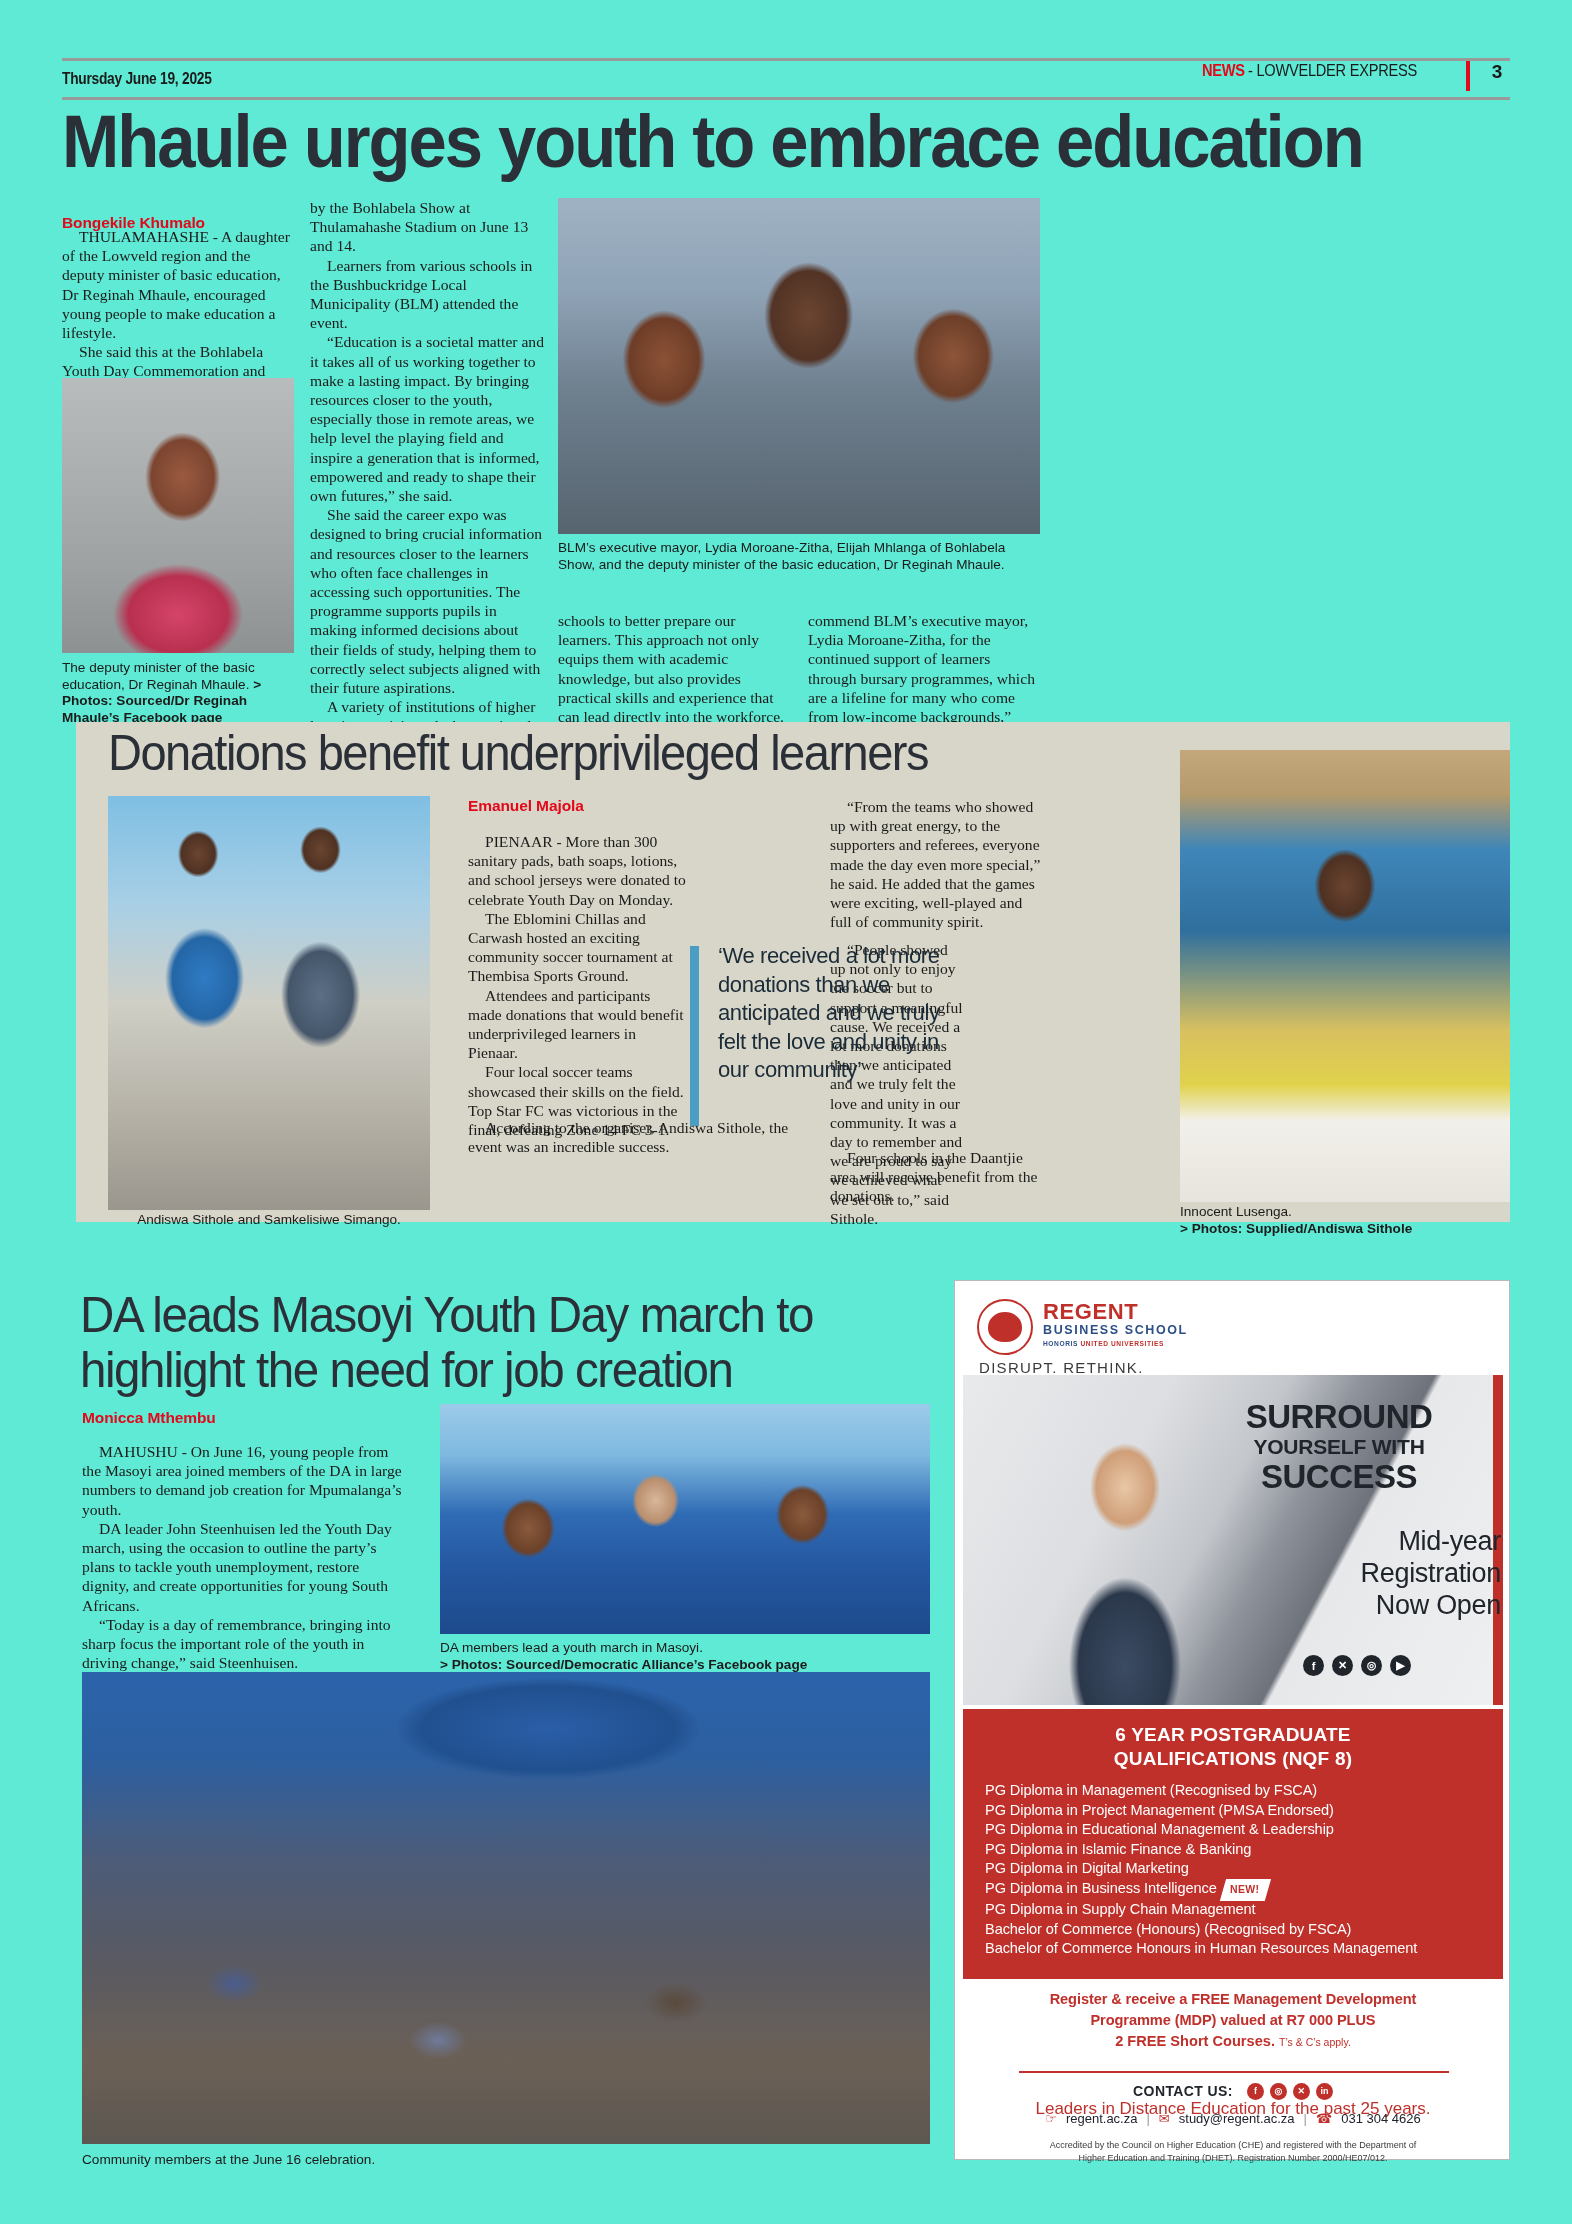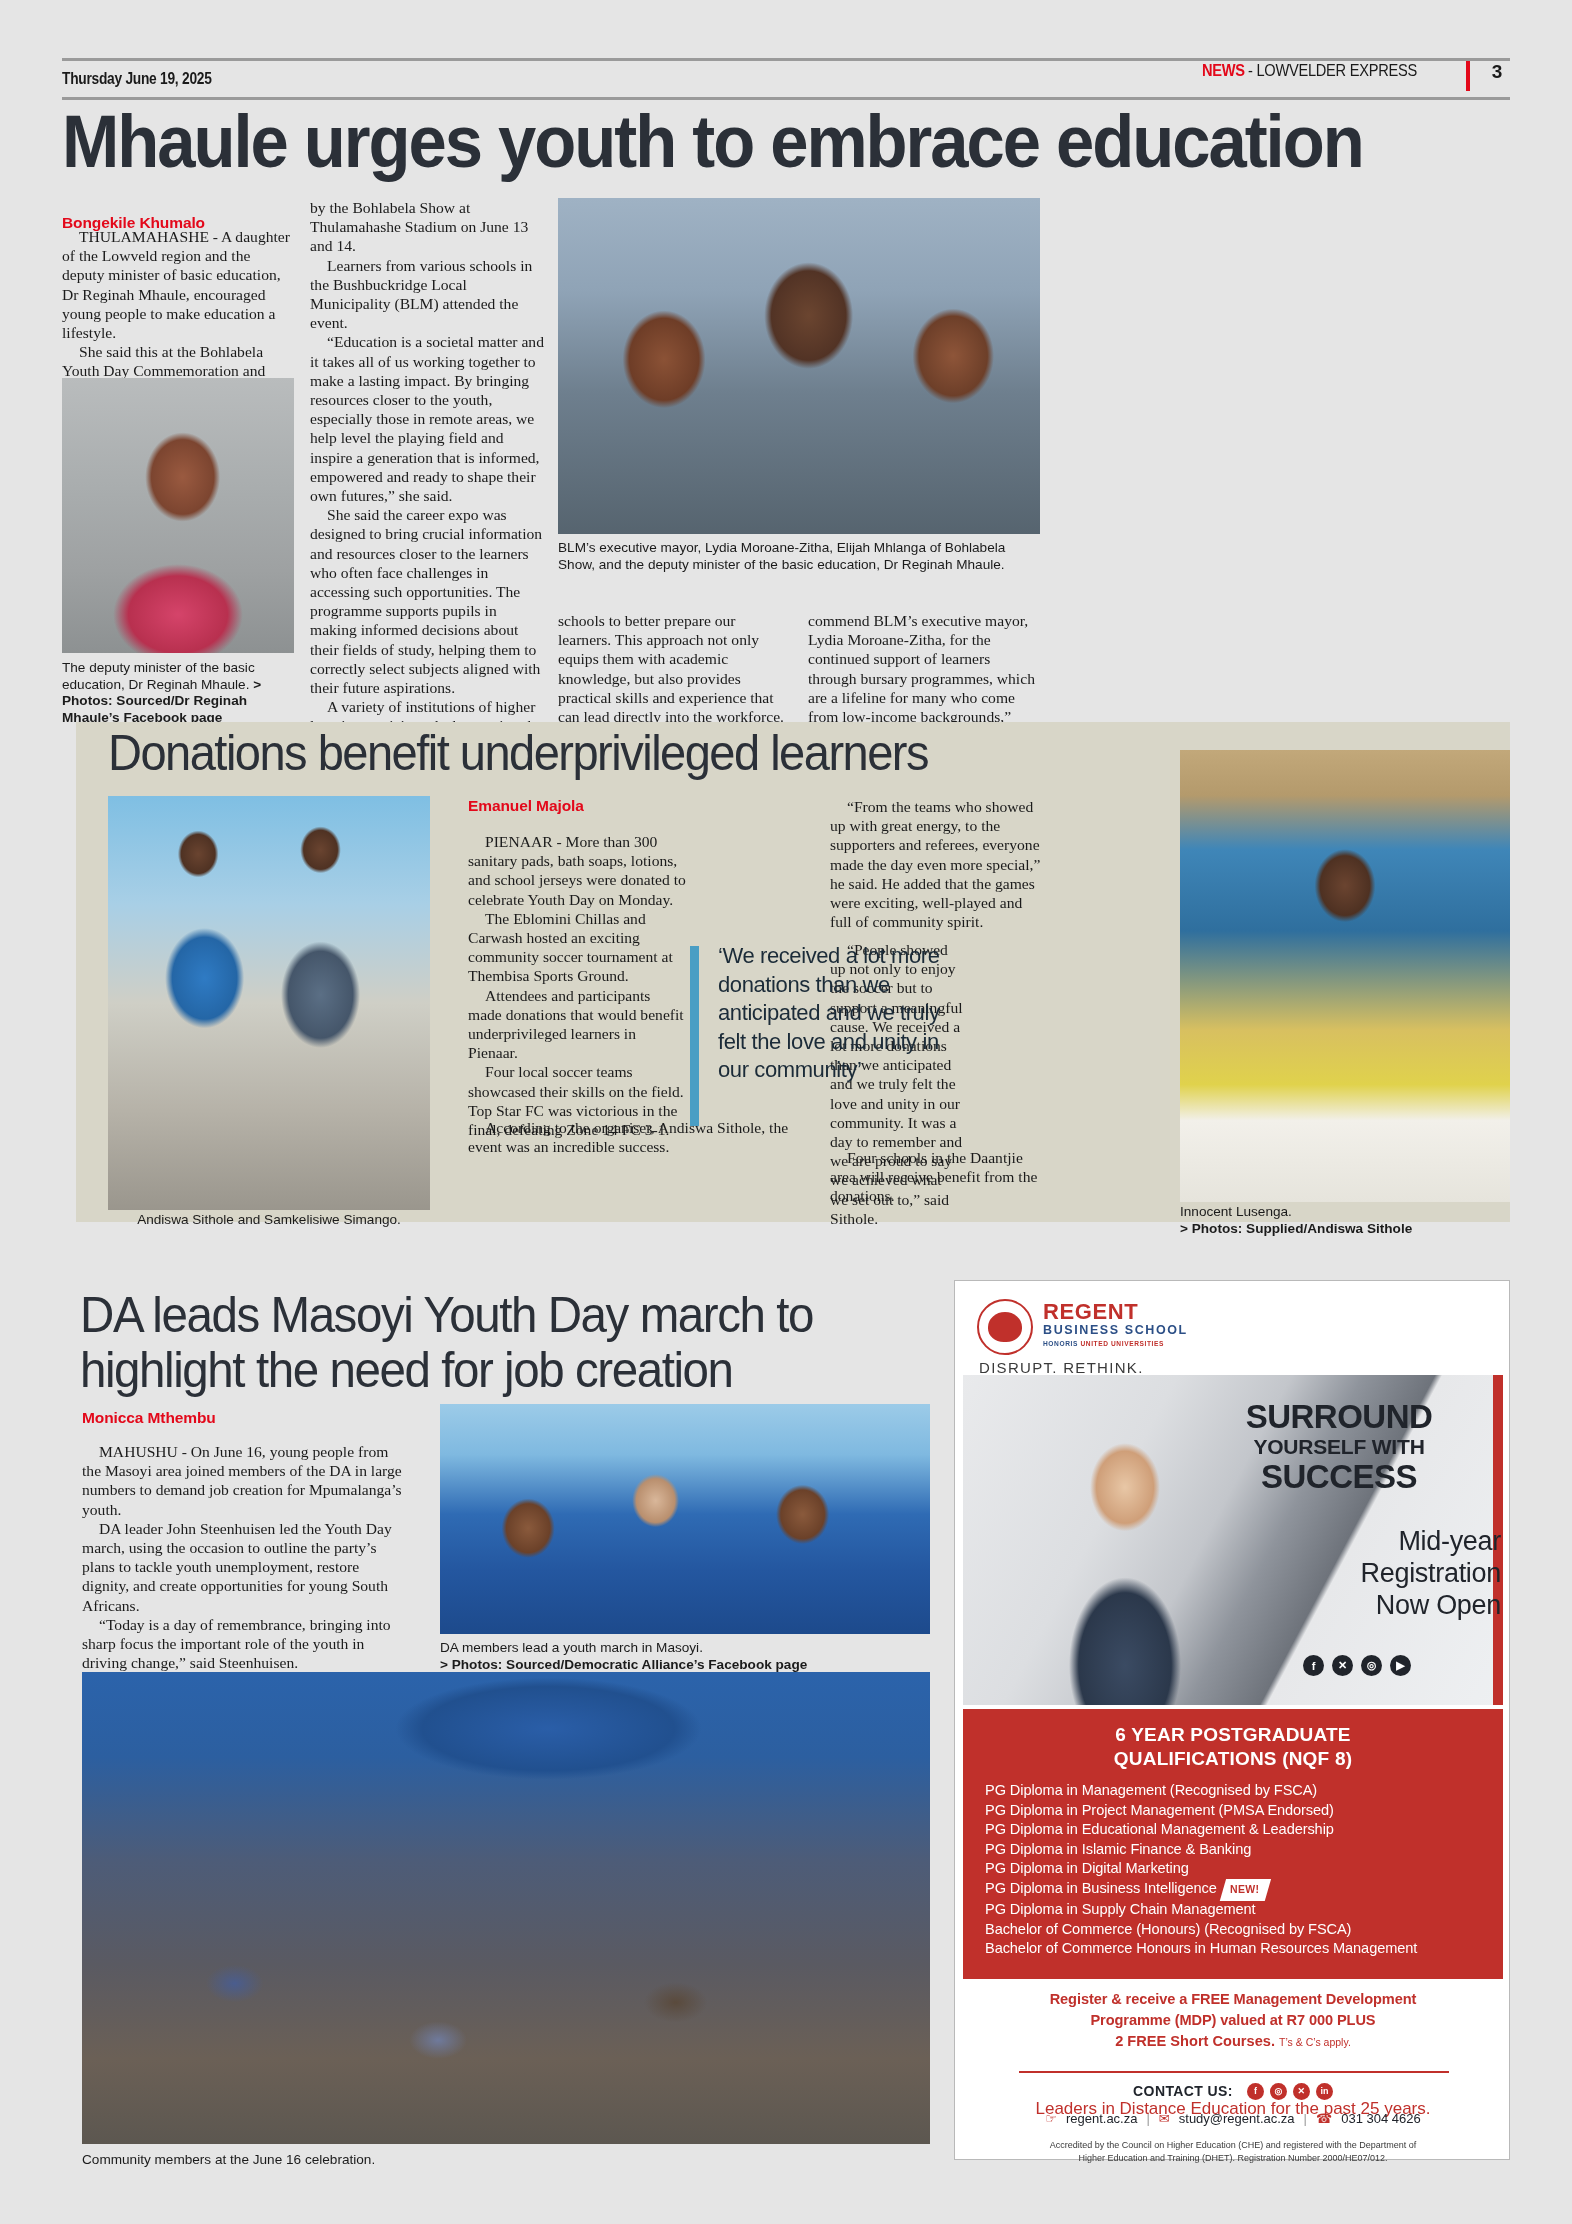--- a/index.html
+++ b/index.html
@@ -4,21 +4,21 @@
 <style>
   * { box-sizing: border-box; margin: 0; padding: 0; }
   body {
     width: 1572px; height: 2224px;
     background: #ffffff;
     font-family: "Liberation Serif", serif;
     position: relative;
     overflow: hidden;
   }
 
-  .page { position: absolute; left: 0; top: 0; width: 1572px; height: 2224px; background:#e5e5e5; }
+  .page { position: absolute; left: 0; top: 0; width: 1572px; height: 2224px; background:#5eead4; }
 
   
   .masthead {
     position: absolute; left: 62px; top: 58px; width: 1448px; height: 42px;
     border-top: 3px solid #9a9a9a; border-bottom: 3px solid #9a9a9a;
     display: flex; align-items: center; justify-content: space-between;
   }
   .mast-date {
     font-family: "Liberation Sans", sans-serif;
     font-weight: bold; font-size: 16px; color: #1a1a1a;

